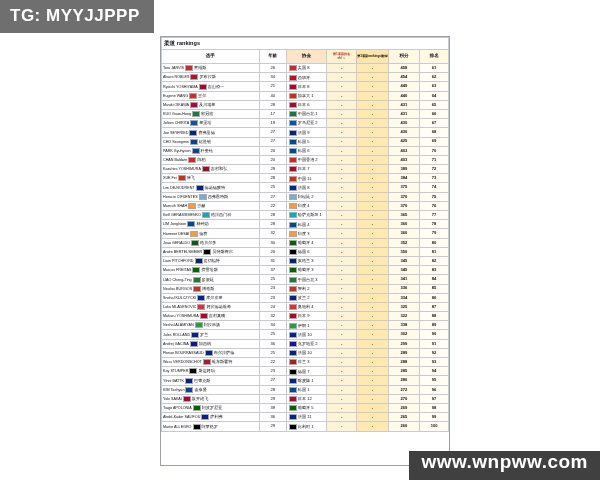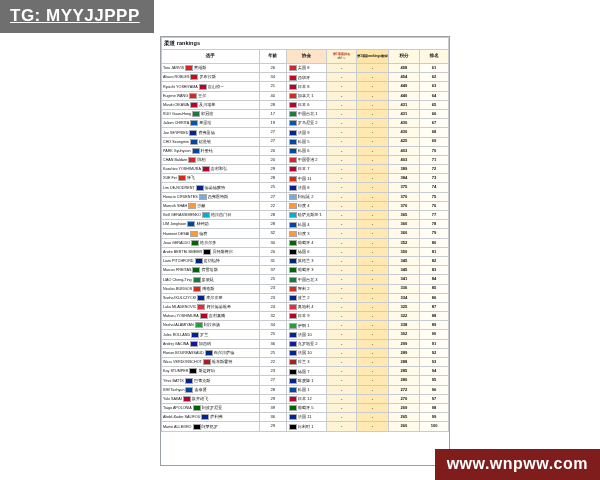--- a/index.html
+++ b/index.html
@@ -11,27 +11,26 @@
     overflow:hidden;
   }
   
   #tg-badge{
     position:absolute;left:0;top:0;
     background:#6f6f6f;color:#ffffff;
     font-size:17px;font-weight:bold;
     padding:6px 14px 7px 10px;
     letter-spacing:.5px;
     z-index:50;
-    text-decoration:underline;
   }
   #url-badge{
     position:absolute;right:0;bottom:0;
-    background:#7f1d1d;color:#ffffff;
-    font-size:16px;font-weight:bold;
-    padding:6px 12px 7px 12px;
+    background:#404040;color:#ffffff;
+    font-size:19px;font-weight:bold;
+    padding:0 12px 7px 12px;
     letter-spacing:.5px;
     z-index:50;
   }
   
   #table-wrap{
     position:absolute;left:160px;top:36px;
     width:290px;height:430px;
     background:#ffffff;
     border:1px solid #9aa0a6;
     box-sizing:border-box;

